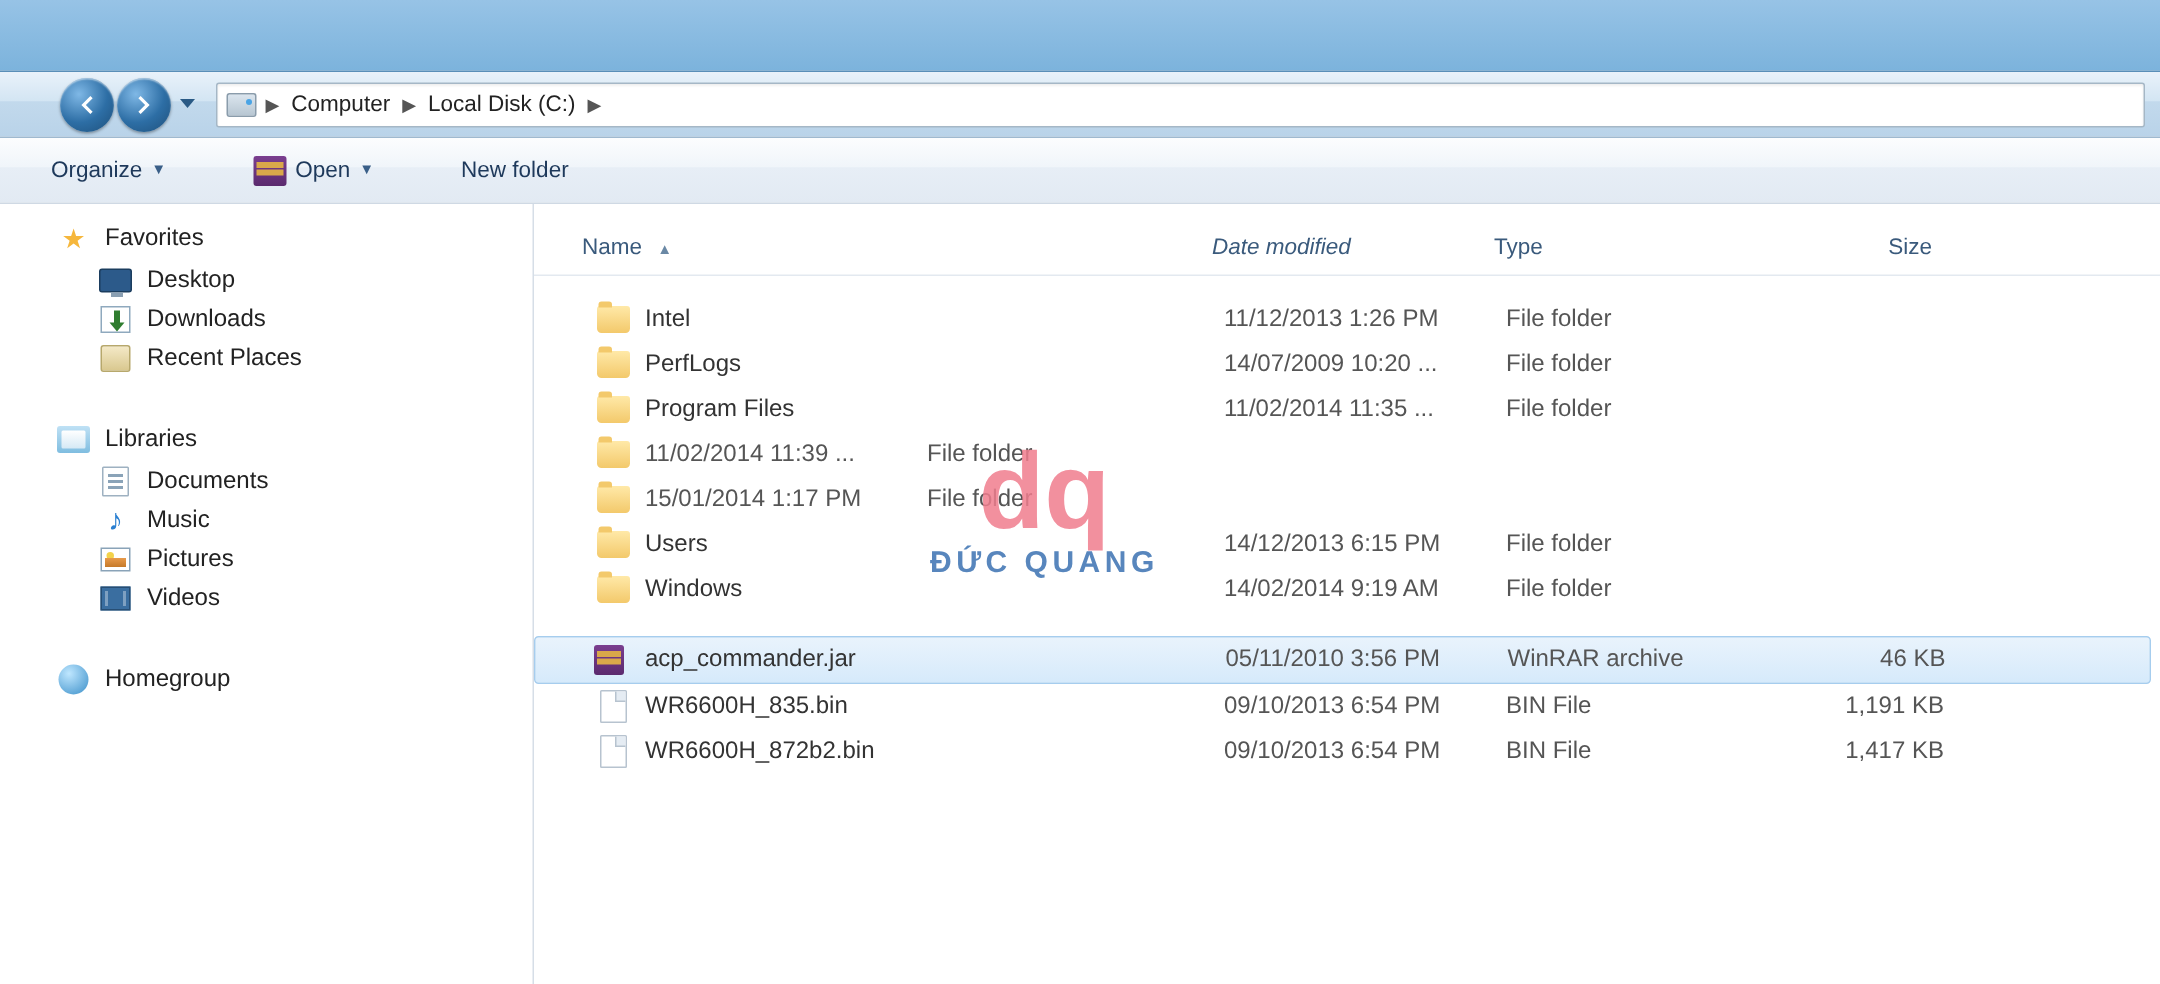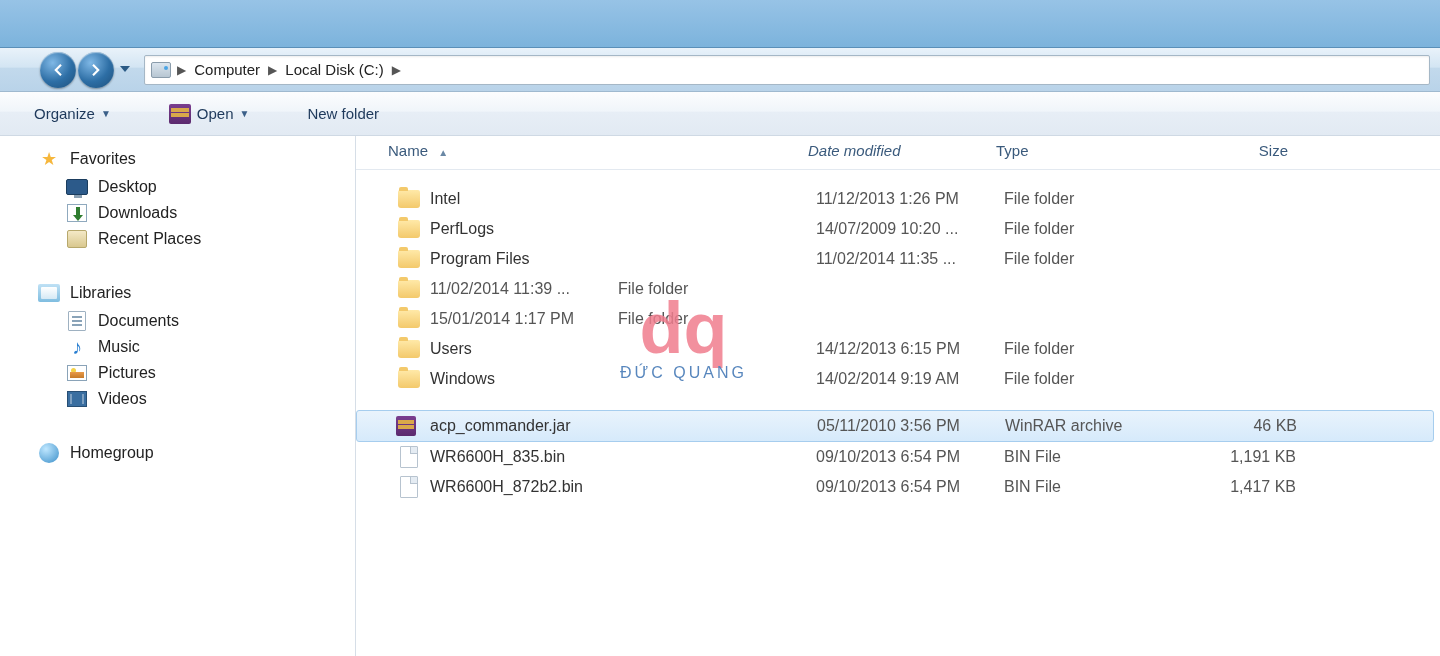--- a/index.html
+++ b/index.html
@@ -142,21 +142,21 @@
   .side-item .sicon { width: 22px; height: 20px; margin-right: 10px; display:flex;align-items:center;justify-content:center;}
   
   .filelist {
     flex: 1;
     display: flex;
     flex-direction: column;
   }
   .columns {
     display: flex;
     border-bottom: 1px solid #e3e9f0;
-    padding: 6px 0 10px 32px;
+    padding: 20px 0 10px 32px;
     color: #3a5a7c;
     font-size: 15px;
     position: relative;
   }
   .col { cursor: pointer; }
   .col-name { width: 420px; }
   .col-date { width: 188px; font-style: italic; }
   .col-type { width: 180px; }
   .col-size { width: 140px; text-align: right; padding-right: 28px;}
   .sort-arrow { font-size: 10px; margin-left: 6px; color:#6a88a5;}
@@ -218,21 +218,21 @@
   .vid-ic::after{content:"";position:absolute;right:2px;top:2px;bottom:2px;width:2px;background:#fff;opacity:0.35;}
   .harddisk-ic{width:20px;height:16px;background:linear-gradient(#dbe5ee,#b7c6d2);border:1px solid #8a9cab;border-radius:2px;position:relative;}
   .harddisk-ic::after{content:"";position:absolute;right:2px;top:3px;width:4px;height:4px;border-radius:50%;background:#4aa4e5;}
   
   .watermark{
     position:absolute; left:620px; top:300px;
     pointer-events:none; opacity:0.85;
     text-align:center;
   }
   .watermark .logo{font-size:72px;font-weight:700;color:#f07d8e;line-height:0.8;}
-  .watermark .txt{font-size:16px;letter-spacing:3px;color:#3b72b2;font-weight:400;margin-top:6px;}
+  .watermark .txt{font-size:20px;letter-spacing:3px;color:#3b72b2;font-weight:700;margin-top:6px;}
 </style>
 </head>
 <body>
 
 <div class="titlebar-strip"></div>
 
 <div class="navbar">
   <div class="nav-btn">
     <svg viewBox="0 0 24 24">
         <path fill="#fff" d="M15 4l-8 8 8 8 2-2-6-6 6-6z"></path>

